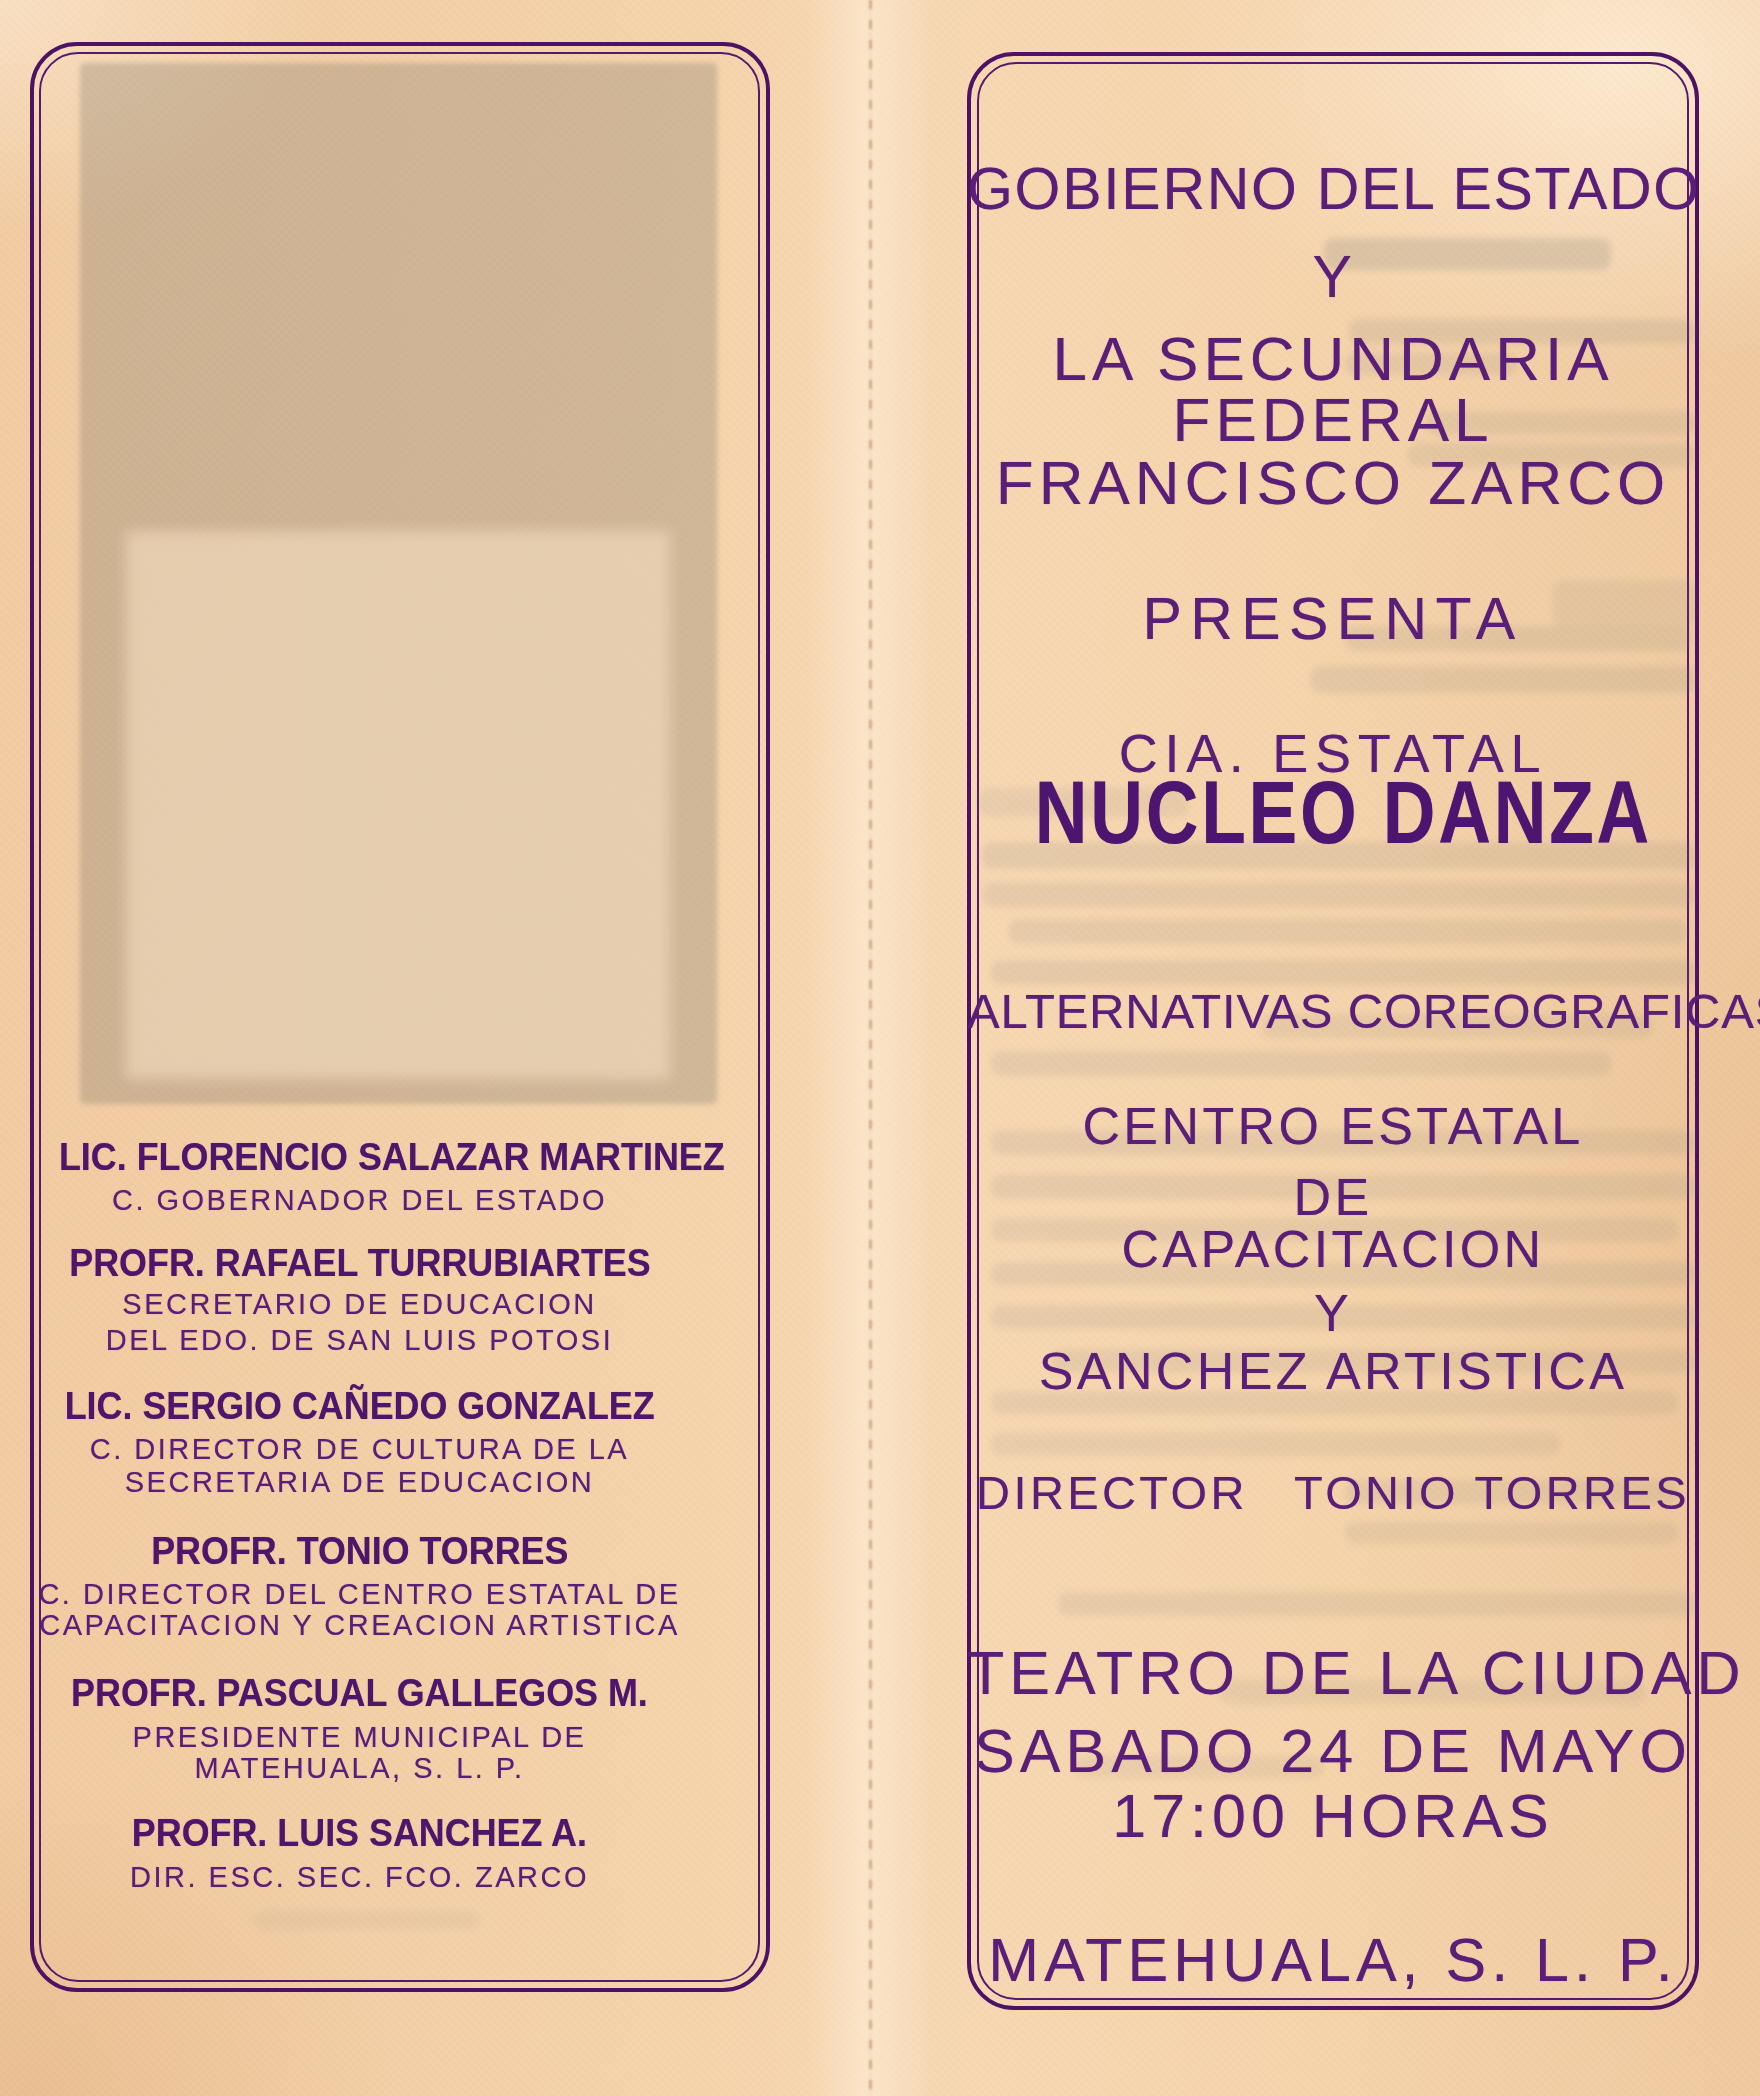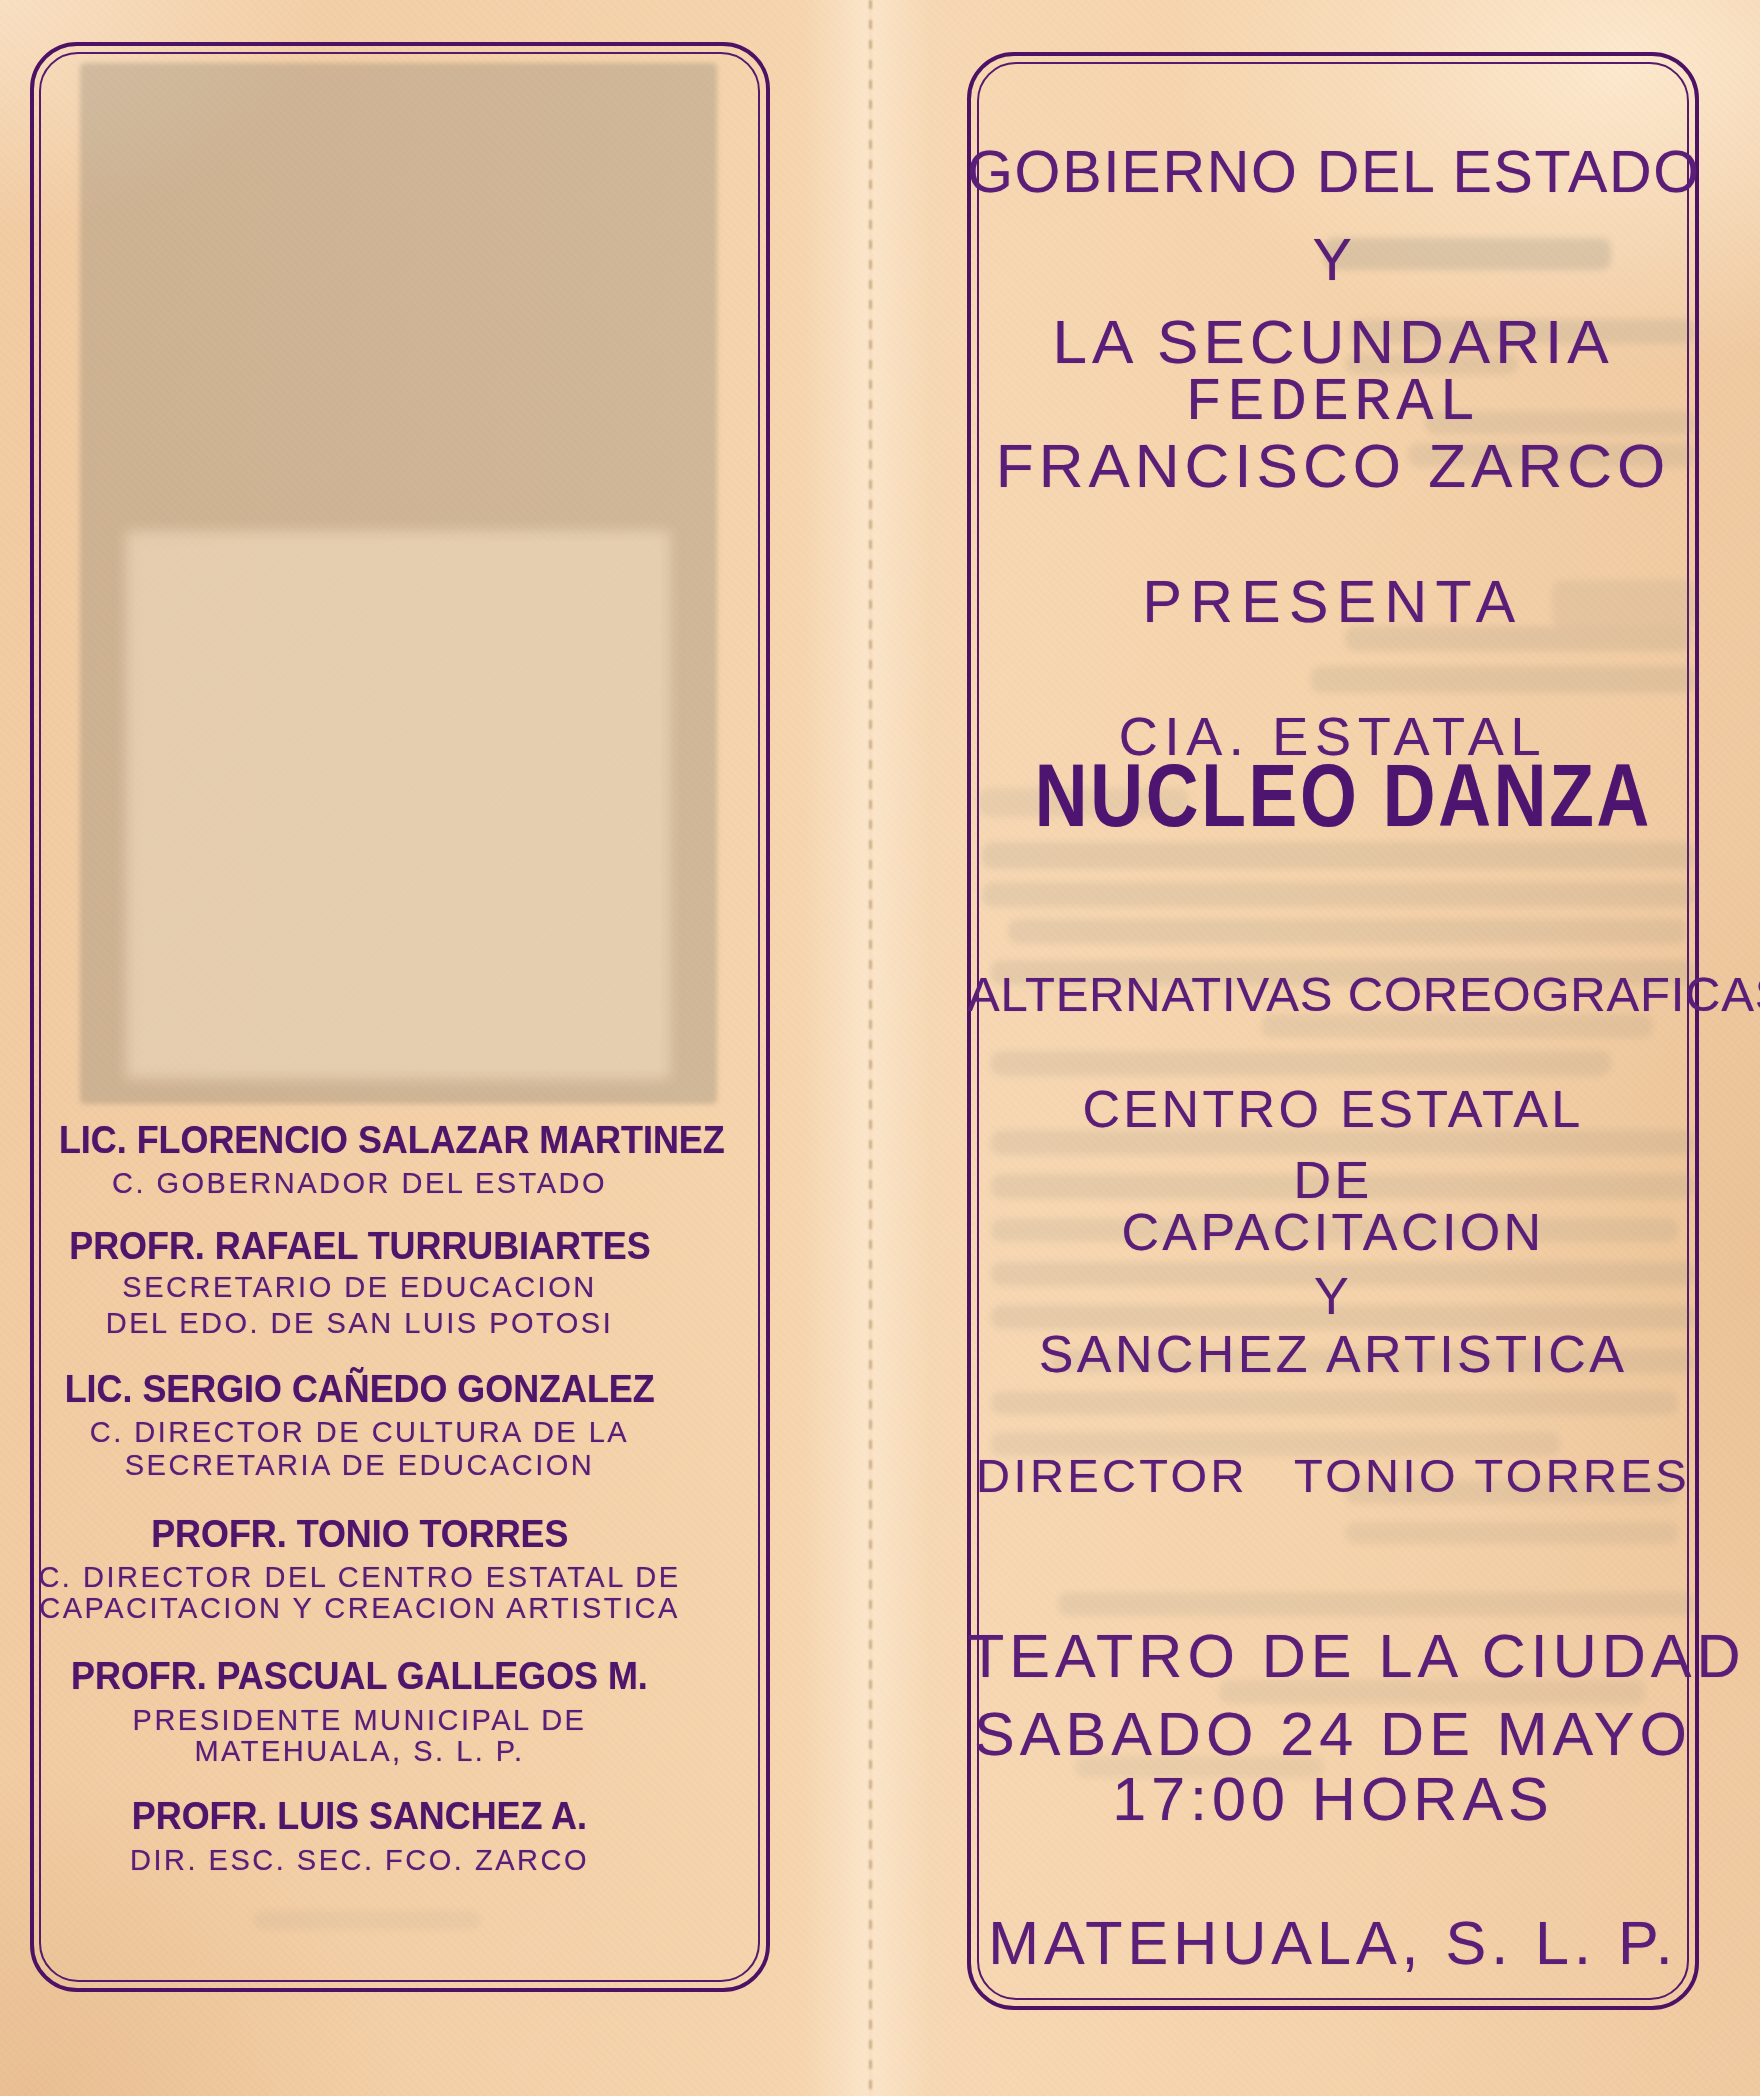--- a/index.html
+++ b/index.html
@@ -49,21 +49,21 @@
   .crease-glow{
     position:absolute;left:805px;top:0;width:126px;height:2096px;
     background:linear-gradient(90deg, transparent, rgba(255,243,224,.5) 50%, transparent);
     pointer-events:none;
   }
   .ghost{
     position:absolute;background:#767b72;border-radius:10px;filter:blur(3.4px);
   }
   .txt{
     position:absolute;line-height:1;color:#5a1d78;white-space:nowrap;
-    text-align:center;text-shadow:0 0 0.8px rgba(86,29,116,.55);
+    text-align:center;text-shadow:0 0 0.8px rgba(86,29,116,.55);margin-top:17px;
   }
   .rl{left:967px;width:732px;}
   .ll{left:29.5px;width:660px;}
   .fs70{font-size:59px;letter-spacing:1.7px;}
   .fs74{font-size:62px;letter-spacing:5px;}
   .presenta{font-size:59px;letter-spacing:8.4px;}
   .fs64{font-size:54px;letter-spacing:6.7px;}
   .company{font-size:89px;font-weight:700;letter-spacing:3.4px;color:#4e1570;}
   .company>span{display:inline-block;transform:scaleX(.82);transform-origin:center;}
   .fs58{font-size:49px;letter-spacing:0.8px;}
@@ -115,21 +115,21 @@
   <div class="ghost" style="left:991px;top:1432px;width:569px;height:23.6px;opacity:.10;"></div>
   <div class="ghost" style="left:1345px;top:1480px;width:333px;height:23.6px;opacity:.11;"></div>
   <div class="ghost" style="left:1345px;top:1522px;width:333px;height:22px;opacity:.10;"></div>
   <div class="ghost" style="left:1058px;top:1592px;width:637px;height:23.6px;opacity:.11;"></div>
   <div class="ghost" style="left:1219px;top:1680px;width:426px;height:23.6px;opacity:.10;"></div>
   <div class="ghost" style="left:1075px;top:1756px;width:249px;height:22px;opacity:.09;"></div>
 
   <div class="txt rl fs70" style="top:143px;">GOBIERNO DEL ESTADO</div>
   <div class="txt rl fs70" style="top:231px;">Y</div>
   <div class="txt rl fs74" style="top:311px;">LA SECUNDARIA</div>
-  <div class="txt rl fs74" style="top:372px;font-family:Liberation Mono, monospace;">FEDERAL</div>
+  <div class="txt rl fs74" style="top:372px;">FEDERAL</div>
   <div class="txt rl fs74" style="top:435px;">FRANCISCO ZARCO</div>
   <div class="txt rl fs64" style="top:709px;">CIA. ESTATAL</div>
   <div class="txt rl presenta" style="top:573px;">PRESENTA</div>
   <div class="txt rl company" style="top:751px;"><span>NUCLEO DANZA</span></div>
   <div class="txt rl fs58" style="top:970px;">ALTERNATIVAS COREOGRAFICAS</div>
   <div class="txt rl fs62" style="top:1083px;">CENTRO ESTATAL</div>
   <div class="txt rl fs62" style="top:1154px;">DE</div>
   <div class="txt rl fs62" style="top:1206px;">CAPACITACION</div>
   <div class="txt rl fs62" style="top:1270px;">Y</div>
   <div class="txt rl fs62" style="top:1328px;">SANCHEZ ARTISTICA</div>

